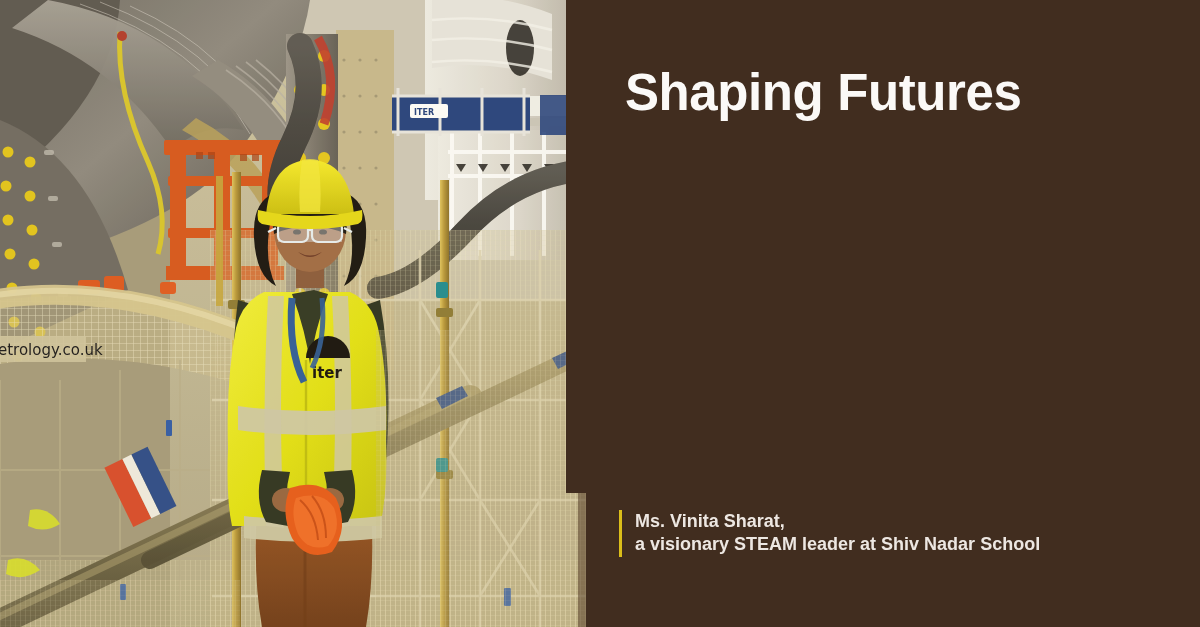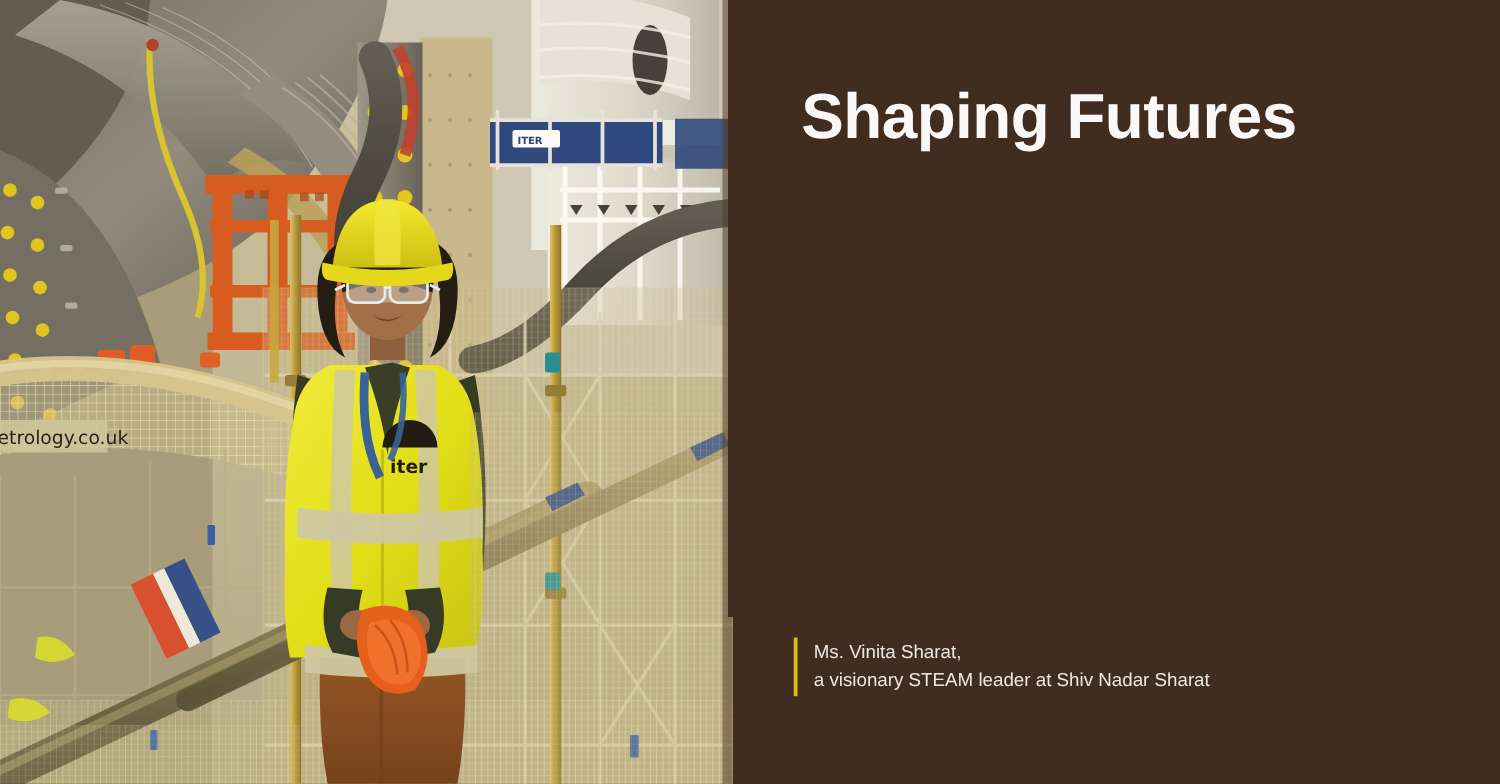--- a/index.html
+++ b/index.html
@@ -17,21 +17,21 @@
   #photo {
     position:absolute; left:0; top:0;
     width:586px; height:627px;
     overflow:hidden;
     background:#bef264;
   }
   #photo svg { display:block; width:586px; height:627px; }
 
   
   #panel {
-    position:absolute; left:582px; top:0;
+    position:absolute; left:566px; top:0;
     width:614px; height:493px;
     background:#412D1F;
   }
 
   #headline {
     position:absolute;
     left:59px; top:62px;
     width:530px;
     color:#FBF9F7;
     font-size:51px;
@@ -48,23 +48,23 @@
     align-items:stretch;
   }
   #caption-bar {
     width:3px;
     background:#DBBE1A;
     margin-right:13px;
     min-height:47px;
   }
   #caption-text {
     color:#EDE7E2;
-    font-size:15px;
+    font-size:18px;
     line-height:23px;
-    font-weight:normal;
+    font-weight:bold;
   }
   #caption-text .cap-line { display:block; white-space:nowrap; }
 </style>
 </head>
 <body>
 
 <div id="banner">
 
   <div id="photo">
     <svg viewBox="0 0 586 627" preserveAspectRatio="none">
@@ -475,18 +475,18 @@
   <div id="panel">
 
     <h1 id="headline">
       <span class="hl-line">Shaping Futures</span>
     </h1>
 
     <div id="caption-wrap">
       <div id="caption-bar"></div>
       <div id="caption-text">
         <span class="cap-line">Ms. Vinita Sharat,</span>
-        <span class="cap-line">a visionary STEAM leader at Shiv Nadar Sharat</span>
+        <span class="cap-line">a visionary STEAM leader at Shiv Nadar School</span>
       </div>
     </div>
 
   </div>
 </div>
 
 </body></html>

